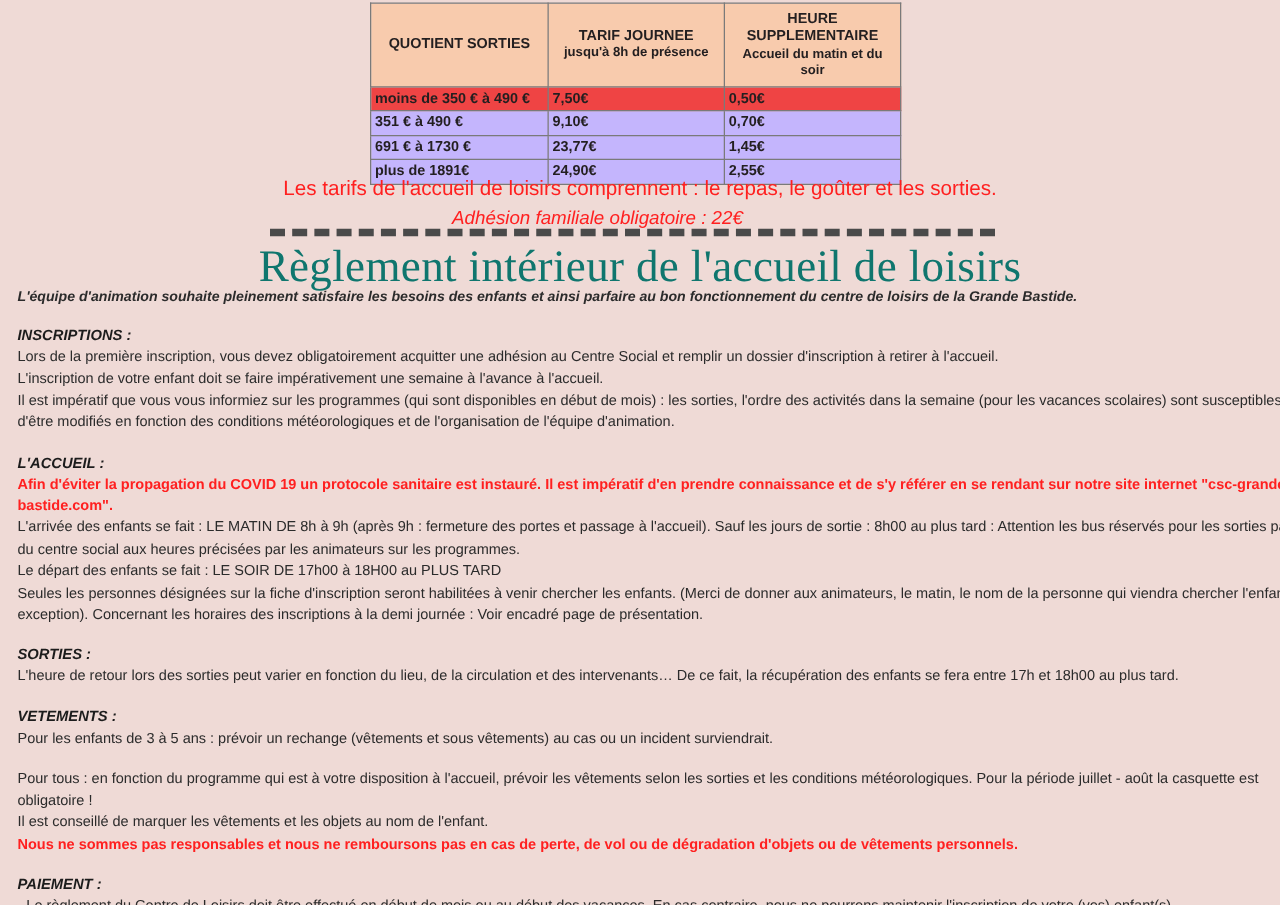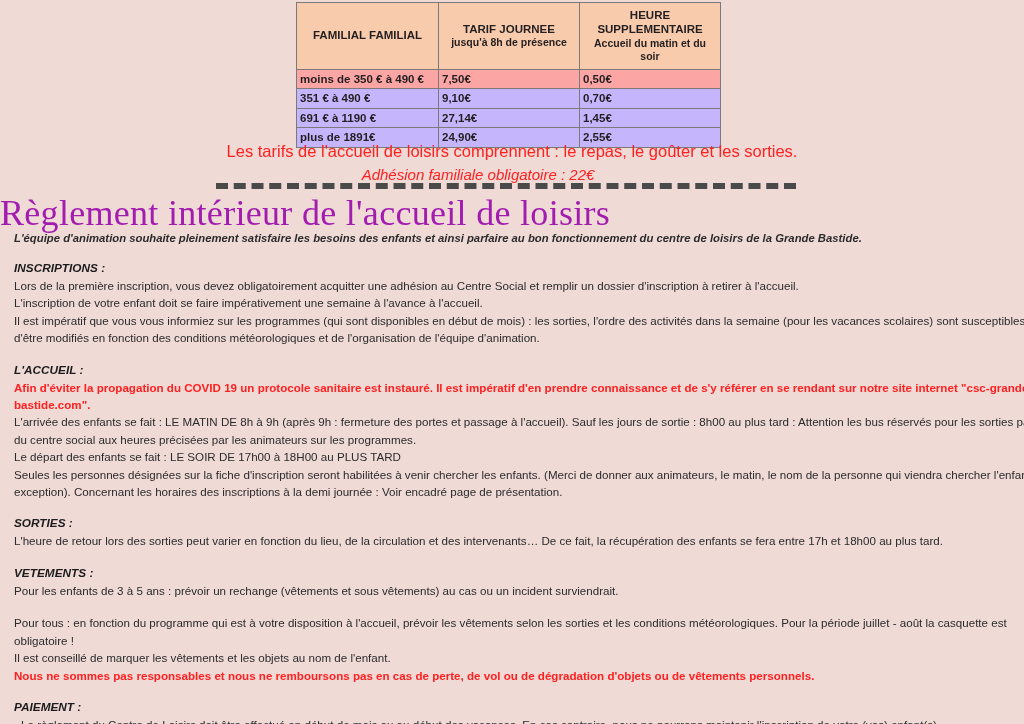--- a/index.html
+++ b/index.html
@@ -39,21 +39,21 @@
   table.tariff thead th {
     background: #f8cbad;
     padding: 5px 4px 6px;
     vertical-align: middle;
   }
   .th-sub {
     display: block;
     font-size: 10.5px;
     font-weight: bold;
   }
-  tr.r-dark td { background: #fca5a5; }
+  tr.r-dark td { background: #ef4444; }
   tr.r-light td { background: #c4b5fd; }
   .col-a { width: 133px; }
   .col-b { width: 132px; }
   .col-c { width: 132px; }
 
   
   .notice1 {
     position: absolute;
     top: 142px; left: 0; width: 1024px;
     text-align: center;
@@ -78,26 +78,26 @@
     left: 216px;
     width: 580px;
     height: 0;
     border-top: 6px dashed #4a4a4a;
   }
 
   
   .doc-title {
     position: absolute;
     top: 192px; left: 0; width: 1024px;
-    text-align: left;
+    text-align: center;
     font-family: "Liberation Serif", serif;
     font-size: 36px;
     font-weight: normal;
     letter-spacing: .3px;
-    color: #a21caf;
+    color: #0f766e;
   }
 
   
   .body-block {
     position: absolute;
     top: 231px;
     left: 14px;
     width: 1040px;   
     font-size: 11.6px;
     line-height: 17.4px;
@@ -131,21 +131,21 @@
   }
 </style>
 </head>
 <body>
 
 <div class="tariff-wrap">
   <table class="tariff">
     <thead>
       <tr>
         <th class="col-a">
-          <span>FAMILIAL FAMILIAL</span>
+          <span>QUOTIENT SORTIES</span>
         </th>
         <th class="col-b">
           <span>TARIF JOURNEE</span>
           <span class="th-sub">jusqu'à 8h de présence</span>
         </th>
         <th class="col-c">
           <span>HEURE SUPPLEMENTAIRE</span>
           <span class="th-sub">Accueil du matin et du soir</span>
         </th>
       </tr>
@@ -155,22 +155,22 @@
         <td>moins de 350 € à 490 €</td>
         <td>7,50€</td>
         <td>0,50€</td>
       </tr>
       <tr class="r-light">
         <td>351 € à 490 €</td>
         <td>9,10€</td>
         <td>0,70€</td>
       </tr>
       <tr class="r-light">
-        <td>691 € à 1190 €</td>
-        <td>27,14€</td>
+        <td>691 € à 1730 €</td>
+        <td>23,77€</td>
         <td>1,45€</td>
       </tr>
       <tr class="r-light">
         <td>plus de 1891€</td>
         <td>24,90€</td>
         <td>2,55€</td>
       </tr>
     </tbody>
   </table>
 </div>

